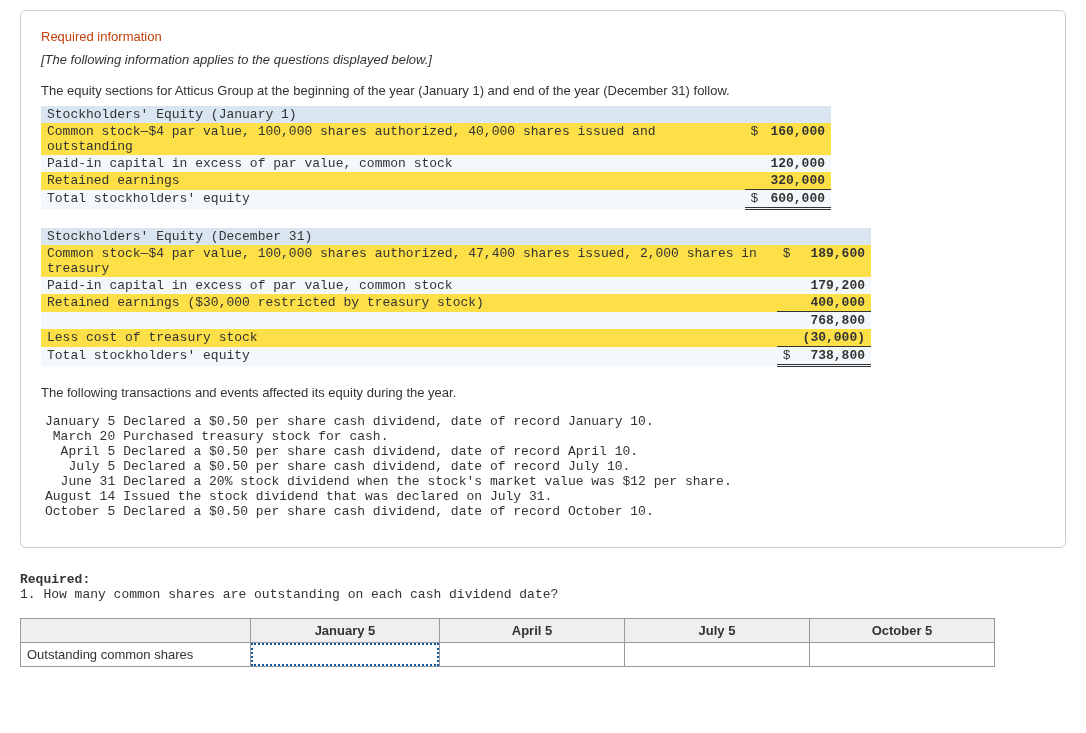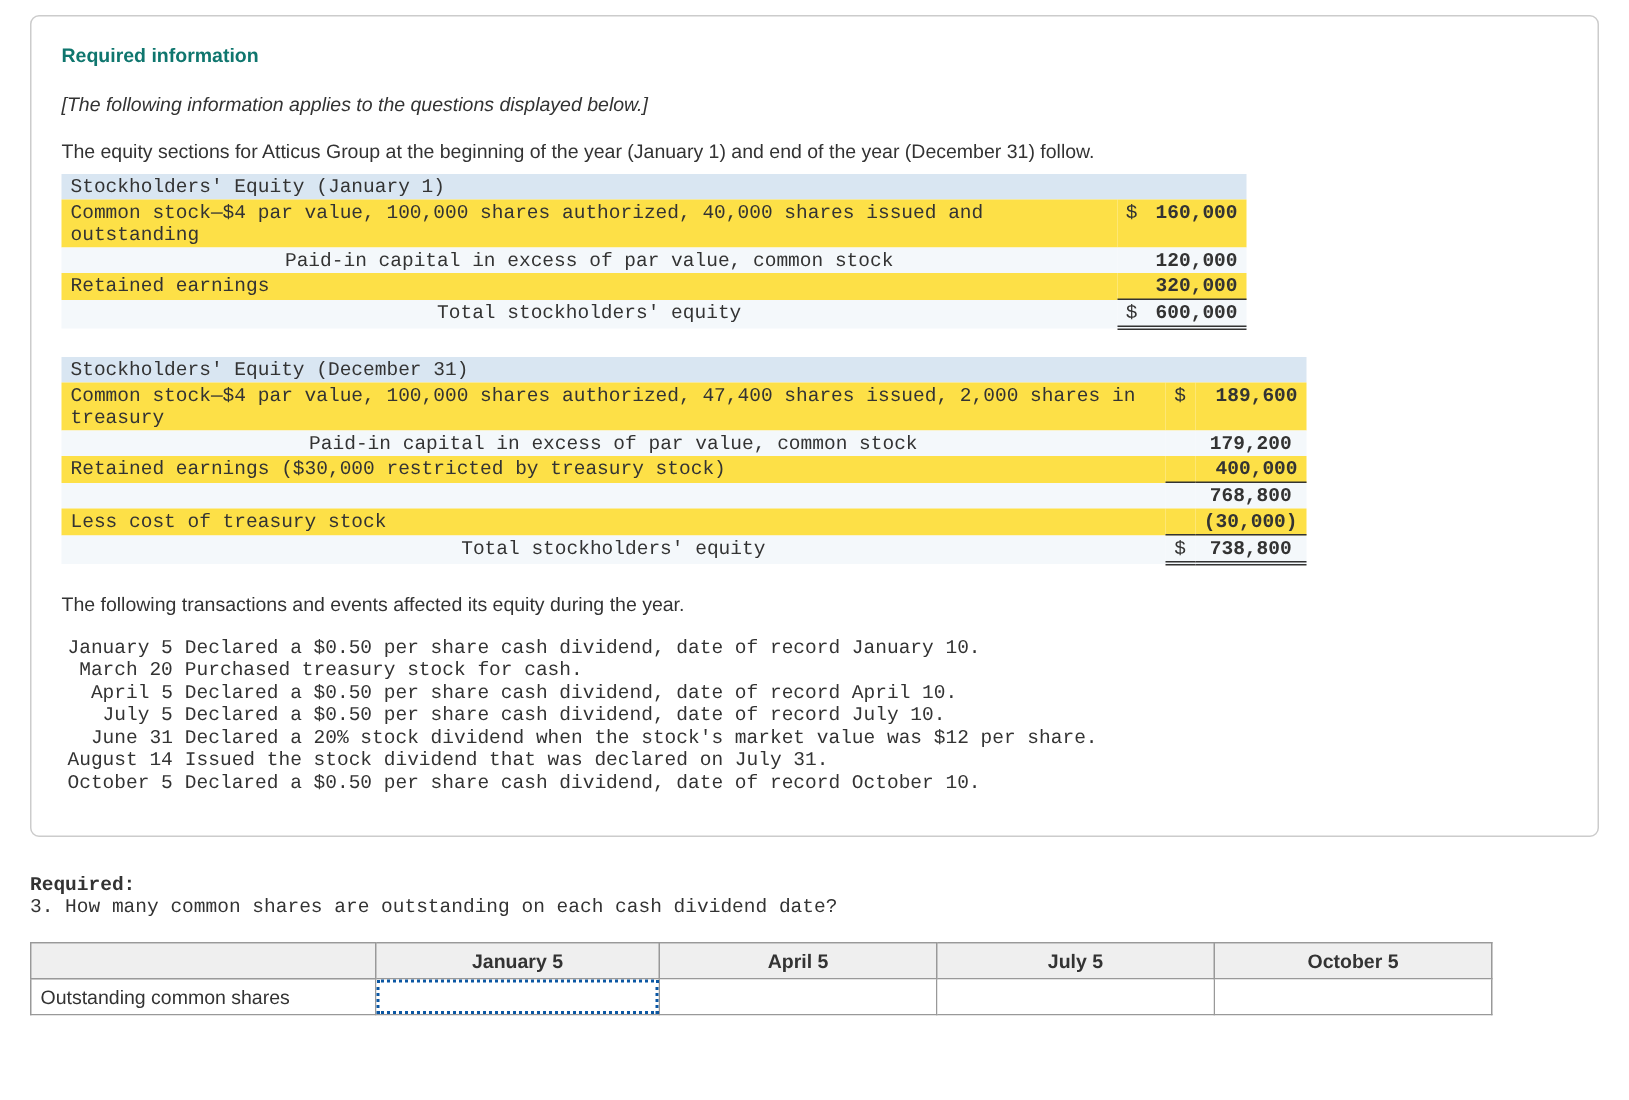--- a/index.html
+++ b/index.html
@@ -10,23 +10,23 @@
     padding: 0;
     background: #fff;
   }
   .question-box {
     border: 1px solid #ccc;
     border-radius: 6px;
     margin: 10px 20px 20px 20px;
     padding: 18px 20px 28px 20px;
   }
   .req-info {
-    color: #0f766e;
-    font-weight: bold;
-    margin-bottom: 18px;
+    color: #c2410c;
+    font-weight: normal;
+    margin-bottom: 8px;
   }
   .italic-note {
     font-style: italic;
     margin-bottom: 16px;
   }
   .intro {
     margin-bottom: 8px;
   }
   .mono {
     font-family: "Courier New", monospace;
@@ -55,21 +55,21 @@
     white-space: nowrap;
     padding-right: 2px;
   }
   .subtotal-top td.amt, .subtotal-top td.dollar {
     border-top: 1px solid #333;
   }
   .grand td.amt, .grand td.dollar {
     border-top: 1px solid #333;
     border-bottom: 3px double #333;
   }
-  .alt td { background: #f4f8fb; text-align: center; }
+  .alt td { background: #f4f8fb; }
   .plain td { background: #fde047; }
   .trans-intro { margin: 16px 0 14px 0; }
   .trans-table { border-collapse: collapse; }
   .trans-table td { padding: 0 4px; vertical-align: top; }
   .trans-date { text-align: right; white-space: nowrap; padding-right: 8px; }
   .req-section { margin: 24px 0 0 20px; font-family: Liberation Mono, monospace; }
   .req-label { font-weight: bold; }
   .answer-table {
     border-collapse: collapse;
     margin: 16px 0 0 20px;
@@ -211,21 +211,21 @@
           <td class="trans-date">October 5</td>
           <td>Declared a $0.50 per share cash dividend, date of record October 10.</td>
         </tr>
   </tbody>
     </table>
 
 </div>
 
 <div class="req-section">
   <div class="req-label">Required:</div>
-  <div>3. How many common shares are outstanding on each cash dividend date?</div>
+  <div>1. How many common shares are outstanding on each cash dividend date?</div>
 </div>
 
 <table class="answer-table">
   <tbody>
       <tr>
     <th></th>
     <th>January 5</th>
     <th>April 5</th>
     <th>July 5</th>
     <th>October 5</th>

